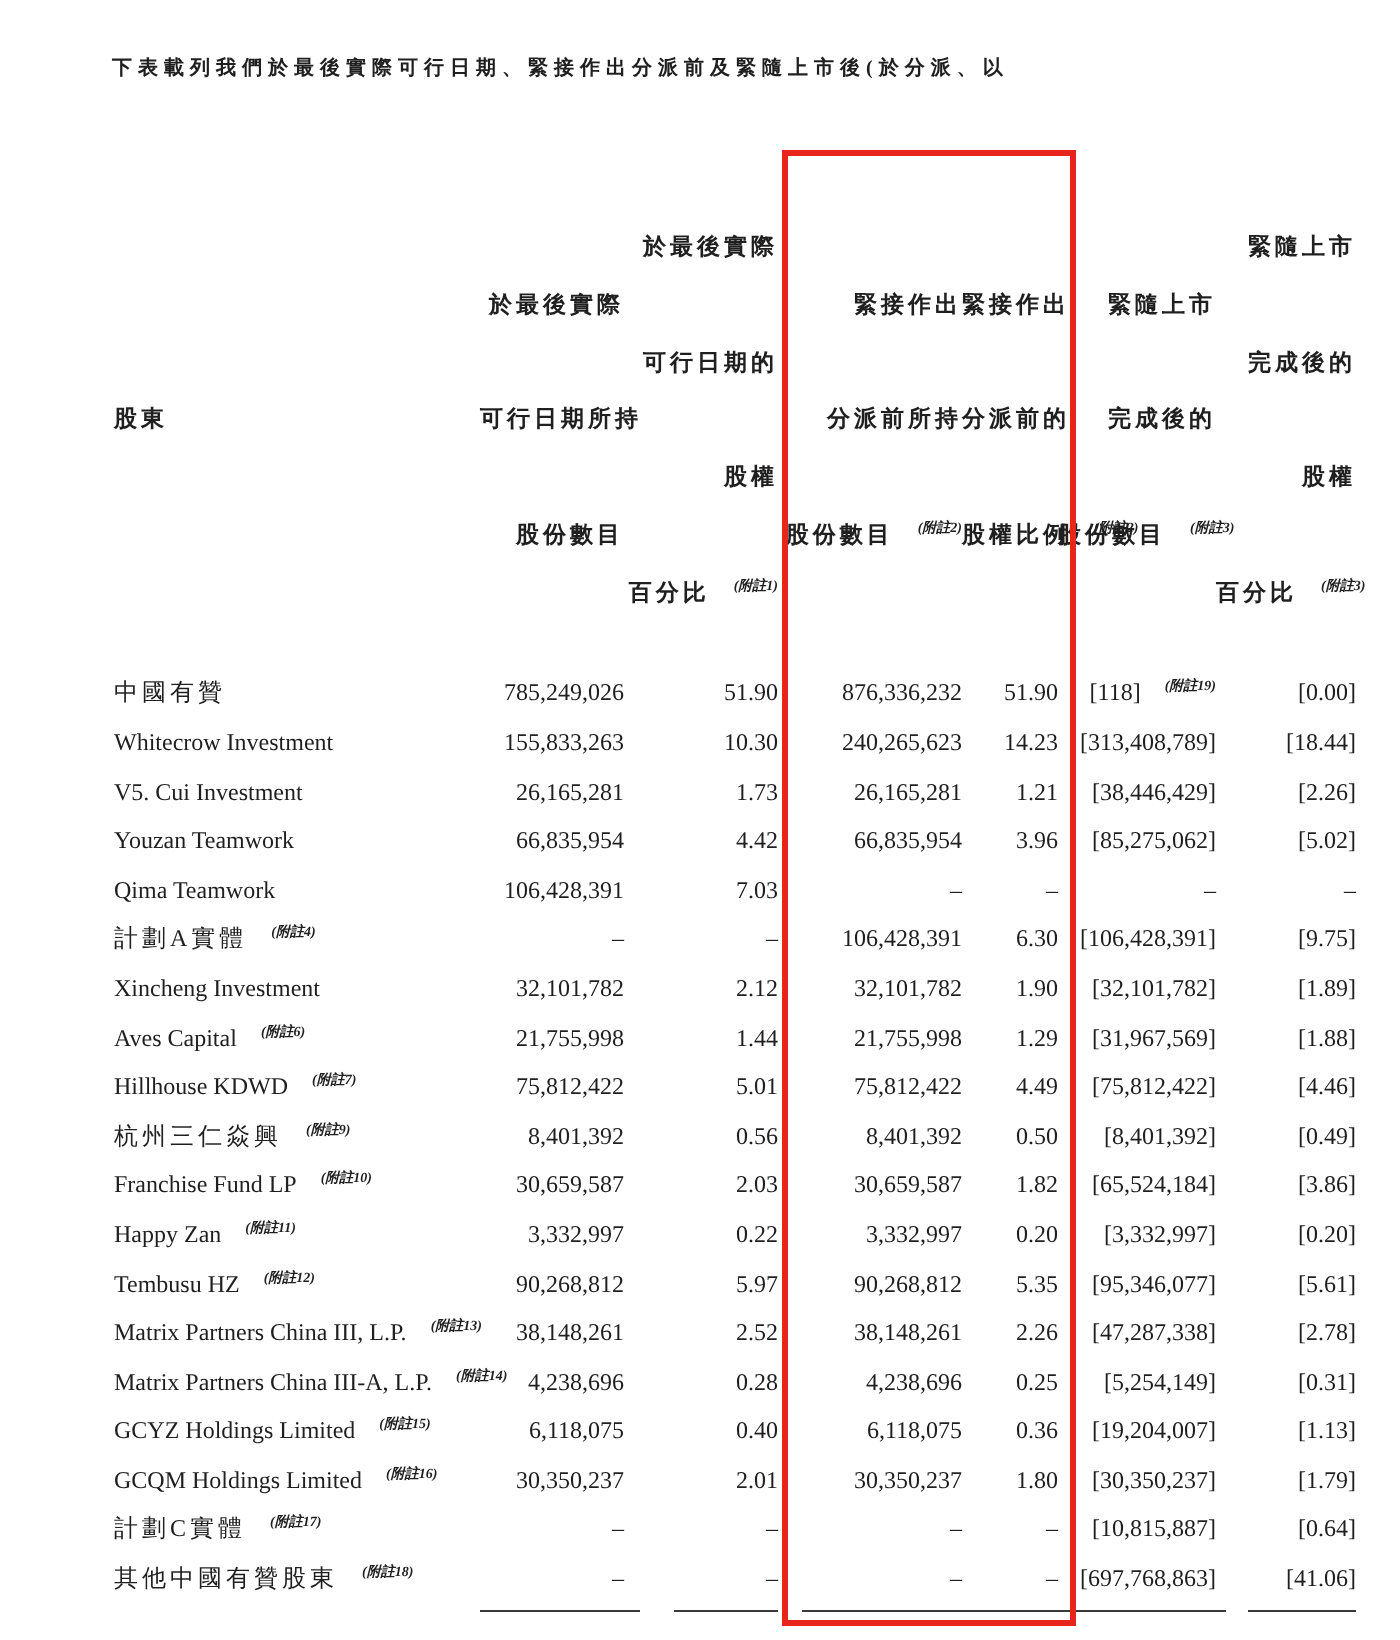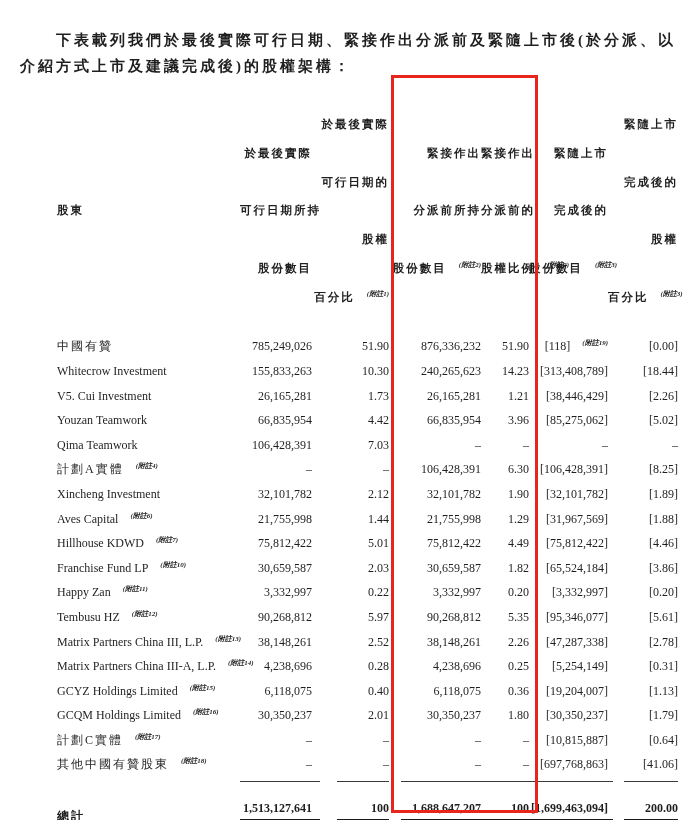--- a/index.html
+++ b/index.html
@@ -2,21 +2,21 @@
 <html><head>
 <meta charset="utf-8">
 <style>
   html,body{margin:0;padding:0;background:#ffffff;}
   .page{
     position:relative;width:700px;height:820px;background:#ffffff;
     font-family:"Liberation Serif","DejaVu Serif",serif;color:#1f1f1f;
     overflow:hidden;
   }
   
-  .intro{position:absolute;left:20px;top:12px;width:660px;font-size:15px;line-height:26px;}
+  .intro{position:absolute;left:20px;top:12px;width:660px;font-size:10px;line-height:26px;}
   .intro .l{display:block;letter-spacing:3px;font-weight:600;white-space:nowrap;}
   .intro .l1{padding-left:36px;}
   
   table.sh{
     position:absolute;left:57px;top:80px;width:621px;
     border-collapse:collapse;table-layout:fixed;
   }
   table.sh td,table.sh th{padding:0;margin:0;vertical-align:middle;}
   th{font-weight:600;}
   .name-col{text-align:left;white-space:nowrap;overflow:visible;}
@@ -39,21 +39,20 @@
     border:3px solid #e8251d;pointer-events:none;box-sizing:border-box;
   }
 </style>
 </head>
 <body>
 
 <div class="page" style="color: rgb(31, 31, 31);">
 
   <p class="intro">
     <span class="l l1">下表載列我們於最後實際可行日期、緊接作出分派前及緊隨上市後(於分派、以</span>
-    <span class="l l2">介紹方式上市及建議完成後)的股權架構：</span>
   </p>
 
   <table class="sh">
     <colgroup>
       <col style="width:183px">
       <col style="width:72px">
       <col style="width:77px">
       <col style="width:92px">
       <col style="width:48px">
       <col style="width:79px">
@@ -147,21 +146,21 @@
           <td class="num">–</td>
           <td class="num">–</td>
         </tr>
         <tr>
           <td class="name-cell name-col cjk">計劃A實體<sup class="note">(附註4)</sup></td>
           <td class="num">–</td>
           <td class="num">–</td>
           <td class="num">106,428,391</td>
           <td class="num">6.30</td>
           <td class="num">[106,428,391]</td>
-          <td class="num">[8.25]</td>
+          <td class="num">[9.75]</td>
         </tr>
         <tr>
           <td class="name-cell name-col">Xincheng Investment</td>
           <td class="num">32,101,782</td>
           <td class="num">2.12</td>
           <td class="num">32,101,782</td>
           <td class="num">1.90</td>
           <td class="num">[32,101,782]</td>
           <td class="num">[1.89]</td>
         </tr>
@@ -175,20 +174,29 @@
           <td class="num">[1.88]</td>
         </tr>
         <tr>
           <td class="name-cell name-col">Hillhouse KDWD<sup class="note">(附註7)</sup></td>
           <td class="num">75,812,422</td>
           <td class="num">5.01</td>
           <td class="num">75,812,422</td>
           <td class="num">4.49</td>
           <td class="num">[75,812,422]</td>
           <td class="num">[4.46]</td>
+        </tr>
+        <tr>
+          <td class="name-cell name-col cjk">杭州三仁焱興<sup class="note">(附註9)</sup></td>
+          <td class="num">8,401,392</td>
+          <td class="num">0.56</td>
+          <td class="num">8,401,392</td>
+          <td class="num">0.50</td>
+          <td class="num">[8,401,392]</td>
+          <td class="num">[0.49]</td>
         </tr>
         <tr>
           <td class="name-cell name-col">Franchise Fund LP<sup class="note">(附註10)</sup></td>
           <td class="num">30,659,587</td>
           <td class="num">2.03</td>
           <td class="num">30,659,587</td>
           <td class="num">1.82</td>
           <td class="num">[65,524,184]</td>
           <td class="num">[3.86]</td>
         </tr>

